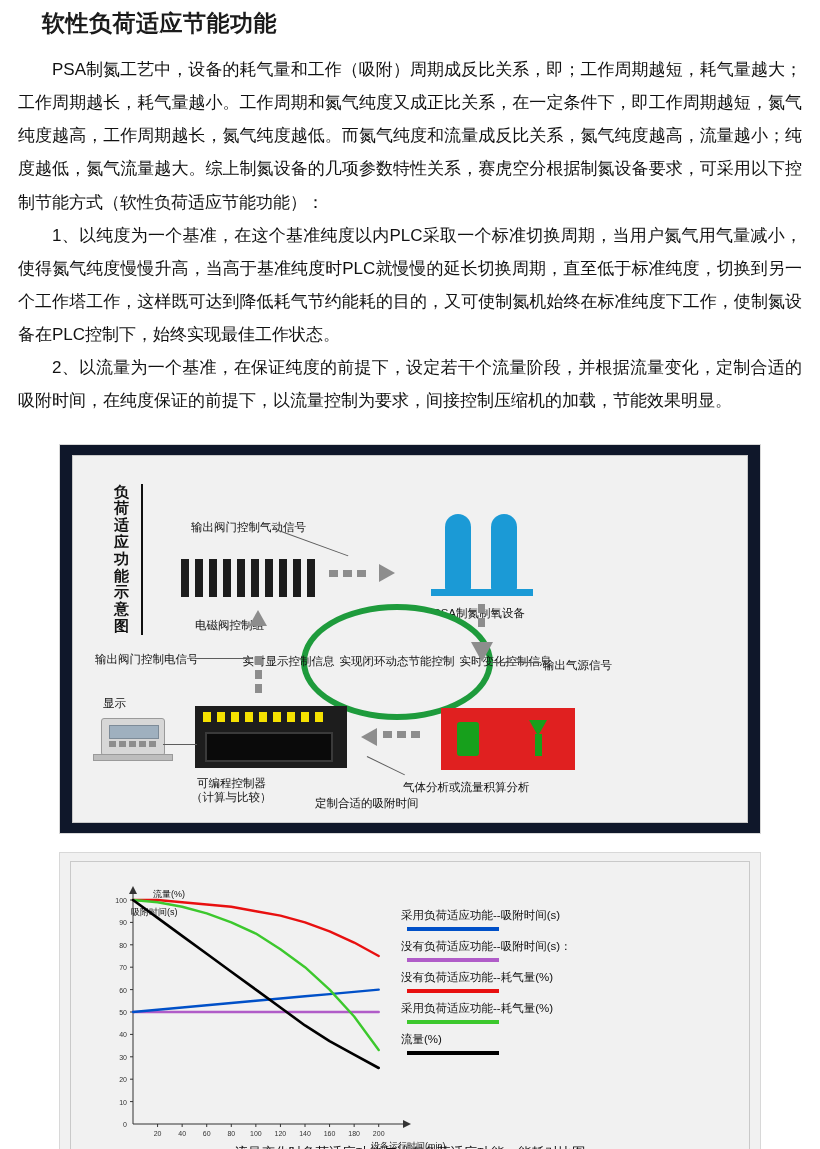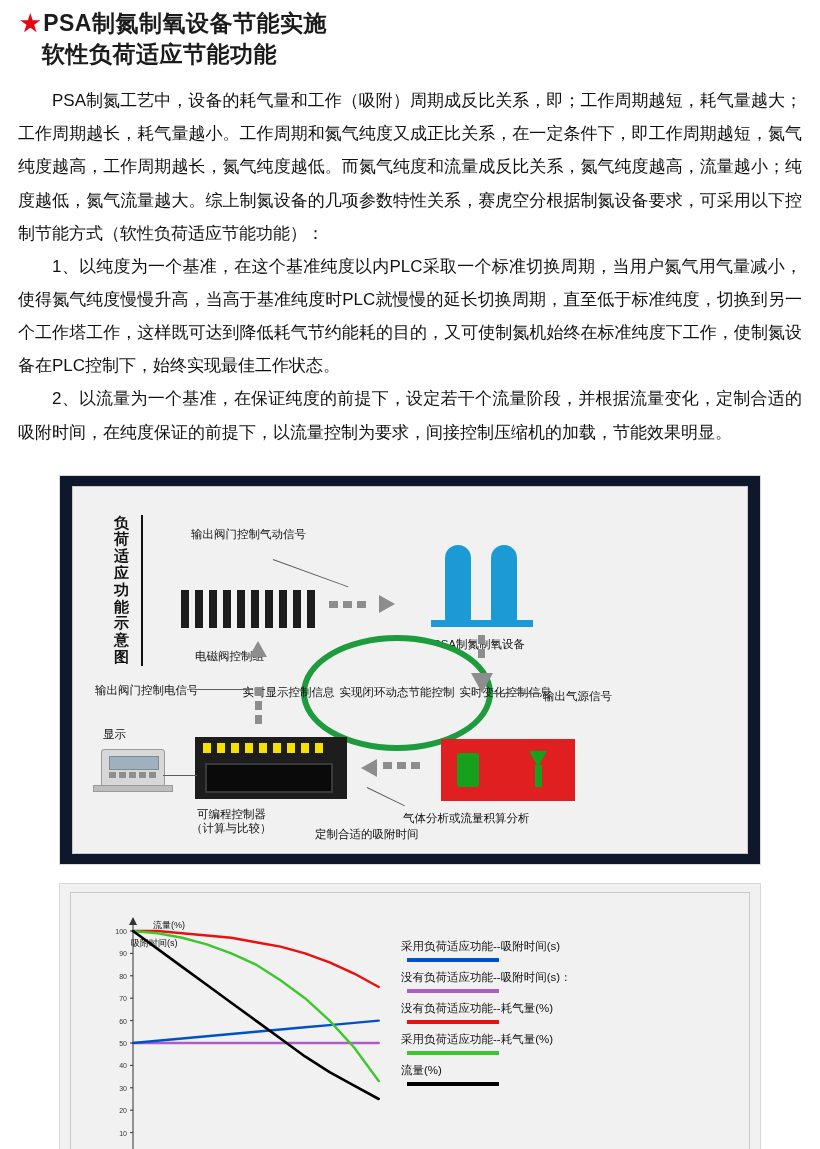--- a/index.html
+++ b/index.html
@@ -351,38 +351,35 @@
     margin-left: 6px;
     margin-bottom: 8px;
   }
 </style>
 </head>
 <body>
 
 <div class="page">
 
   <div class="title-block">
-    <div class="title-line">
-      <span class="star">★</span><span>PSA制氮制氧设备节能实施</span>
-    </div>
     <div class="title-line second">软性负荷适应节能功能</div>
   </div>
 
   <div class="body-text">
     <p>PSA制氮工艺中，设备的耗气量和工作（吸附）周期成反比关系，即；工作周期越短，耗气量越大；工作周期越长，耗气量越小。工作周期和氮气纯度又成正比关系，在一定条件下，即工作周期越短，氮气纯度越高，工作周期越长，氮气纯度越低。而氮气纯度和流量成反比关系，氮气纯度越高，流量越小；纯度越低，氮气流量越大。综上制氮设备的几项参数特性关系，赛虎空分根据制氮设备要求，可采用以下控制节能方式（软性负荷适应节能功能）：</p>
     <p>1、以纯度为一个基准，在这个基准纯度以内PLC采取一个标准切换周期，当用户氮气用气量减小，使得氮气纯度慢慢升高，当高于基准纯度时PLC就慢慢的延长切换周期，直至低于标准纯度，切换到另一个工作塔工作，这样既可达到降低耗气节约能耗的目的，又可使制氮机始终在标准纯度下工作，使制氮设备在PLC控制下，始终实现最佳工作状态。</p>
     <p>2、以流量为一个基准，在保证纯度的前提下，设定若干个流量阶段，并根据流量变化，定制合适的吸附时间，在纯度保证的前提下，以流量控制为要求，间接控制压缩机的加载，节能效果明显。</p>
   </div>
 
   <div class="figure1">
     <div class="fig1-inner">
 
       <div class="vlabel">负荷适应功能示意图</div>
 
-      <div class="cap" style="left:118px; top:40px;">输出阀门控制气动信号</div>
+      <div class="cap" style="left:118px; top:64px;">输出阀门控制气动信号</div>
       <div class="leader" style="left:200px; top:72px; width:80px; transform:rotate(20deg);"></div>
 
       <div class="valvebank">
         <i></i>
           <i></i>
           <i></i>
           <i></i>
           <i></i>
           <i></i>
           <i></i>

